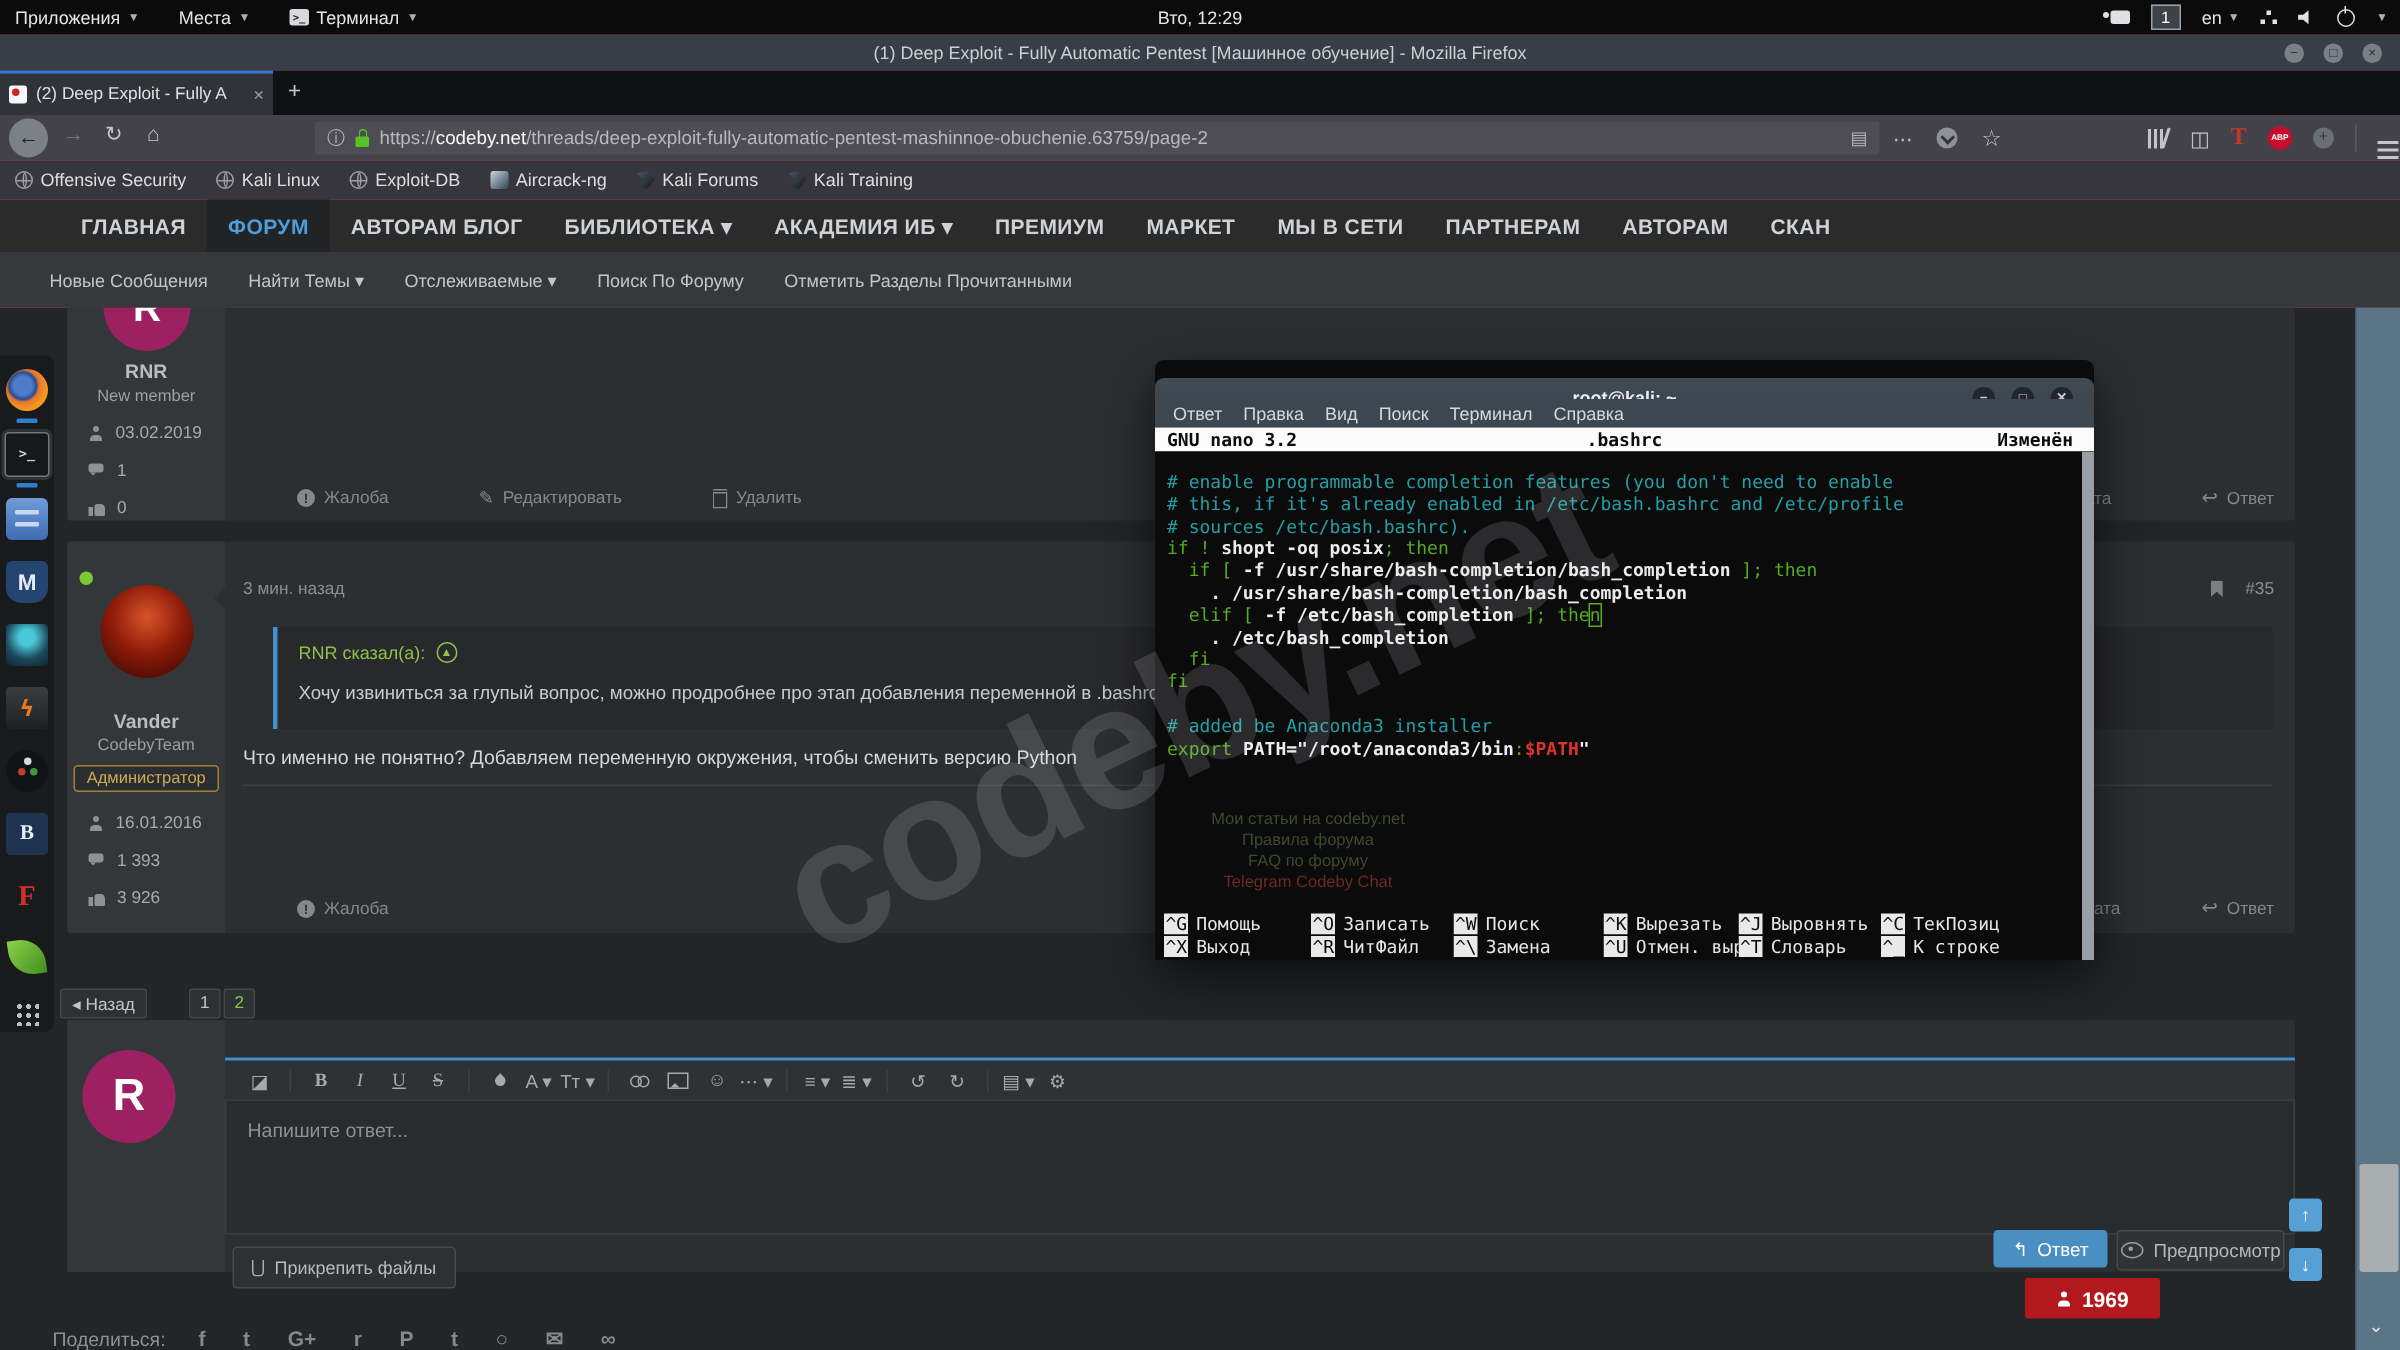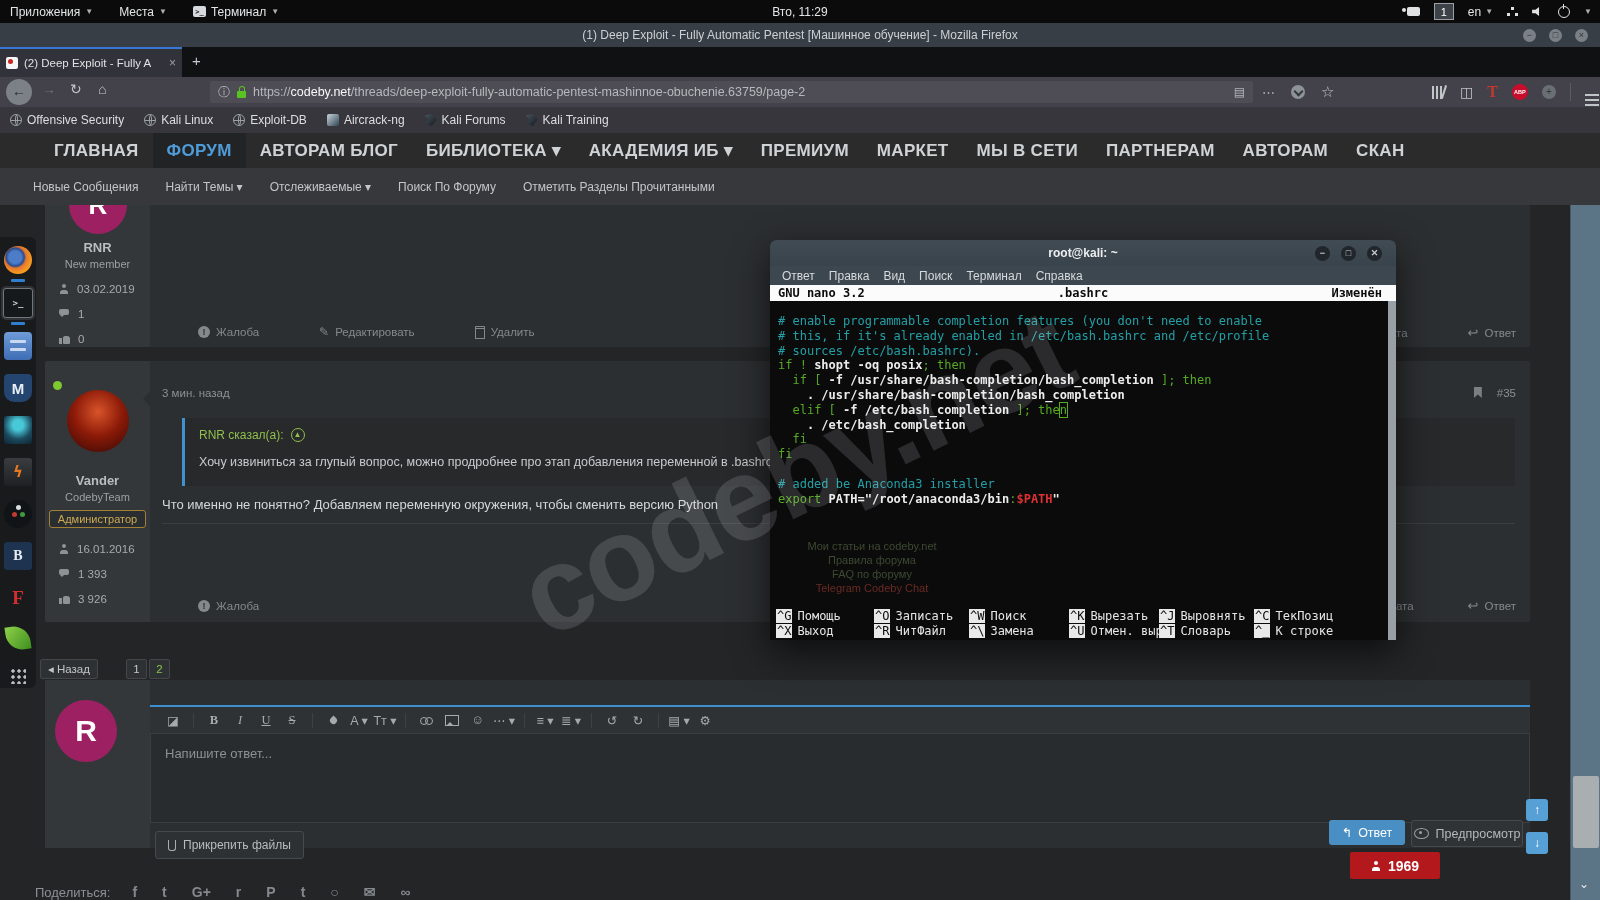--- a/index.html
+++ b/index.html
@@ -58,21 +58,21 @@
   #bmbar{left:0;top:107px;width:1600px;height:26px;background:#37363d;display:flex;align-items:center;gap:20px;padding-left:10px;font-size:12px;color:#dcdee0;}
   .bm{display:flex;align-items:center;gap:5px;}
   .bm-ic{width:12px;height:12px;flex:none;}
   .bm-ic.globe{border:1px solid #9aa0a4;border-radius:50%;box-sizing:border-box;position:relative;}
   .bm-ic.globe::before{content:"";position:absolute;left:0;top:4.5px;width:10px;height:1px;background:#9aa0a4;}
   .bm-ic.globe::after{content:"";position:absolute;left:3.5px;top:0;width:3px;height:10px;border:1px solid #9aa0a4;border-radius:50%;box-sizing:border-box;}
   .bm-ic.air{background:linear-gradient(135deg,#c8d4dc,#2f4654);border-radius:2px;}
   .bm-ic.dragon{background:linear-gradient(135deg,#4a5560,#12171d);clip-path:polygon(0 12%,55% 0,100% 45%,60% 100%,0 80%,35% 48%);}
   
   #sitenav{left:0;top:133px;width:1600px;height:35px;background:#2b2b2c;display:flex;align-items:stretch;padding-left:40px;z-index:7;}
-  .sn-item{display:flex;align-items:center;padding:0 14px;font-size:17px;font-weight:bold;color:#d0d3d5;letter-spacing:.3px;white-space:nowrap;}
+  .sn-item{display:flex;align-items:center;padding:0 14px;font-size:14px;font-weight:bold;color:#d0d3d5;letter-spacing:.3px;white-space:nowrap;}
   .sn-item.active{background:#212325;color:#4f9cd8;justify-content:center;}
   #subnav{left:0;top:168px;width:1600px;height:37px;background:#36383b;display:flex;align-items:center;gap:27px;padding-left:33px;font-size:12px;color:#c3c6c9;z-index:7;}
   .sub-item{white-space:nowrap;}
   
   #page{left:0;top:205px;width:1600px;height:695px;background:#232527;overflow:hidden;}
   #rstrip{position:absolute;left:1570px;top:0;width:30px;height:695px;background:#5b7486;border-left:1px solid #44596a;z-index:8;}
   #rthumb{position:absolute;left:2px;top:571px;width:26px;height:72px;background:#a9aeb1;border-radius:2px;}
   #rchev{position:absolute;left:8px;top:672px;color:#e8eaec;font-size:12px;}
   .card{position:absolute;left:45px;width:1485px;background:#2c2f31;border-radius:2px;}
   .ucol{position:absolute;left:0;top:0;bottom:0;width:105px;background:#33373a;border-radius:2px 0 0 2px;text-align:center;}
@@ -158,21 +158,21 @@
   .dk-burp{background:linear-gradient(#3a3d40,#1e2124);color:#e87722;font:bold 15px "DejaVu Sans",sans-serif;border-radius:3px;}
   .dk-maltego{border-radius:50%;background:#111417;}
   .dk-maltego::before{content:"";position:absolute;left:8px;top:12px;width:5px;height:5px;border-radius:50%;background:#c23b30;box-shadow:8px 0 0 #3f9a3f,4px -7px 0 #d8dde1;}
   .dk-beef{background:#1d3350;color:#e8edf2;font:bold 14px "Liberation Serif",serif;border-radius:3px;}
   .dk-faraday{color:#d42f2f;font:bold 19px "Liberation Serif",serif;}
   .dk-leafpad{width:24px;height:24px;background:linear-gradient(135deg,#8ed04a,#3f8f1f);border-radius:0 70% 0 70%;transform:rotate(-8deg);}
   .dk-ind{position:absolute;left:11px;width:14px;height:3px;background:#2f7fd0;border-radius:1px;z-index:46;}
   .dk-apps{width:16px;height:16px;background:radial-gradient(#b8bdc1 1.5px,transparent 1.8px) 0 0/6px 6px;margin-top:4px;}
   
   #term{left:770px;top:240px;width:626px;height:400px;z-index:30;border-radius:6px 6px 0 0;box-shadow:0 12px 36px rgba(0,0,0,.65);background:#0b0b0c;}
-  #t-title{position:absolute;left:0;top:0;right:0;height:26px;background:linear-gradient(#414b54,#39434b);border-radius:6px 6px 0 0;color:#eceef0;font-size:12px;font-weight:bold;display:flex;align-items:center;justify-content:center;}
+  #t-title{position:absolute;left:0;top:12px;right:0;height:26px;background:linear-gradient(#414b54,#39434b);border-radius:6px 6px 0 0;color:#eceef0;font-size:12px;font-weight:bold;display:flex;align-items:center;justify-content:center;}
   #t-title .tbtns{position:absolute;right:14px;display:flex;gap:11px;}
   .tbtn{width:15px;height:15px;border-radius:50%;background:#20262b;color:#c8ccd0;font-size:9px;line-height:15px;text-align:center;}
   #t-menu{position:absolute;left:0;top:26px;right:0;height:19px;background:#3d474f;color:#d6d9db;font-size:12px;display:flex;gap:14px;align-items:center;padding-left:12px;}
   #t-nano{position:absolute;left:0;top:45px;right:0;height:16px;background:#fbfbfb;color:#0b0b0b;font:bold 12px "DejaVu Sans Mono",monospace;display:flex;align-items:center;}
   #t-nano .nf{position:absolute;left:0;right:0;text-align:center;font-weight:bold;}
   #t-nano .na{margin-left:8px;z-index:1;}
   #t-nano .ns{margin-left:auto;margin-right:14px;z-index:1;}
   #t-body{position:absolute;left:0;top:61px;right:0;bottom:0;background:#0b0b0c;overflow:hidden;}
   #t-scroll{position:absolute;right:0;top:0;width:8px;bottom:0;background:#98a0a5;}
   #t-code{position:absolute;left:8px;top:13px;right:10px;font:12px "DejaVu Sans Mono",monospace;}
@@ -206,21 +206,21 @@
       <div class="pmenu">
           <span>Места</span>
           <span class="car">▼</span>
         </div>
       <div class="pmenu">
           <span class="pterm-ic">&gt;_</span>
           <span>Терминал</span>
           <span class="car">▼</span>
         </div>
     </div>
-    <div id="clock">Вто, 11:29</div>
+    <div id="clock">Вто, 12:29</div>
     <div id="tray">
       <span class="ic-rec"></span>
       <span class="ws-box">1</span>
       <span style="display:flex;align-items:center;gap:4px;">
           <span>en</span>
           <span class="car-sm">▼</span>
         </span>
       <span class="ic-net"></span>
       <span class="ic-vol"></span>
       <span class="ic-pow"></span>

